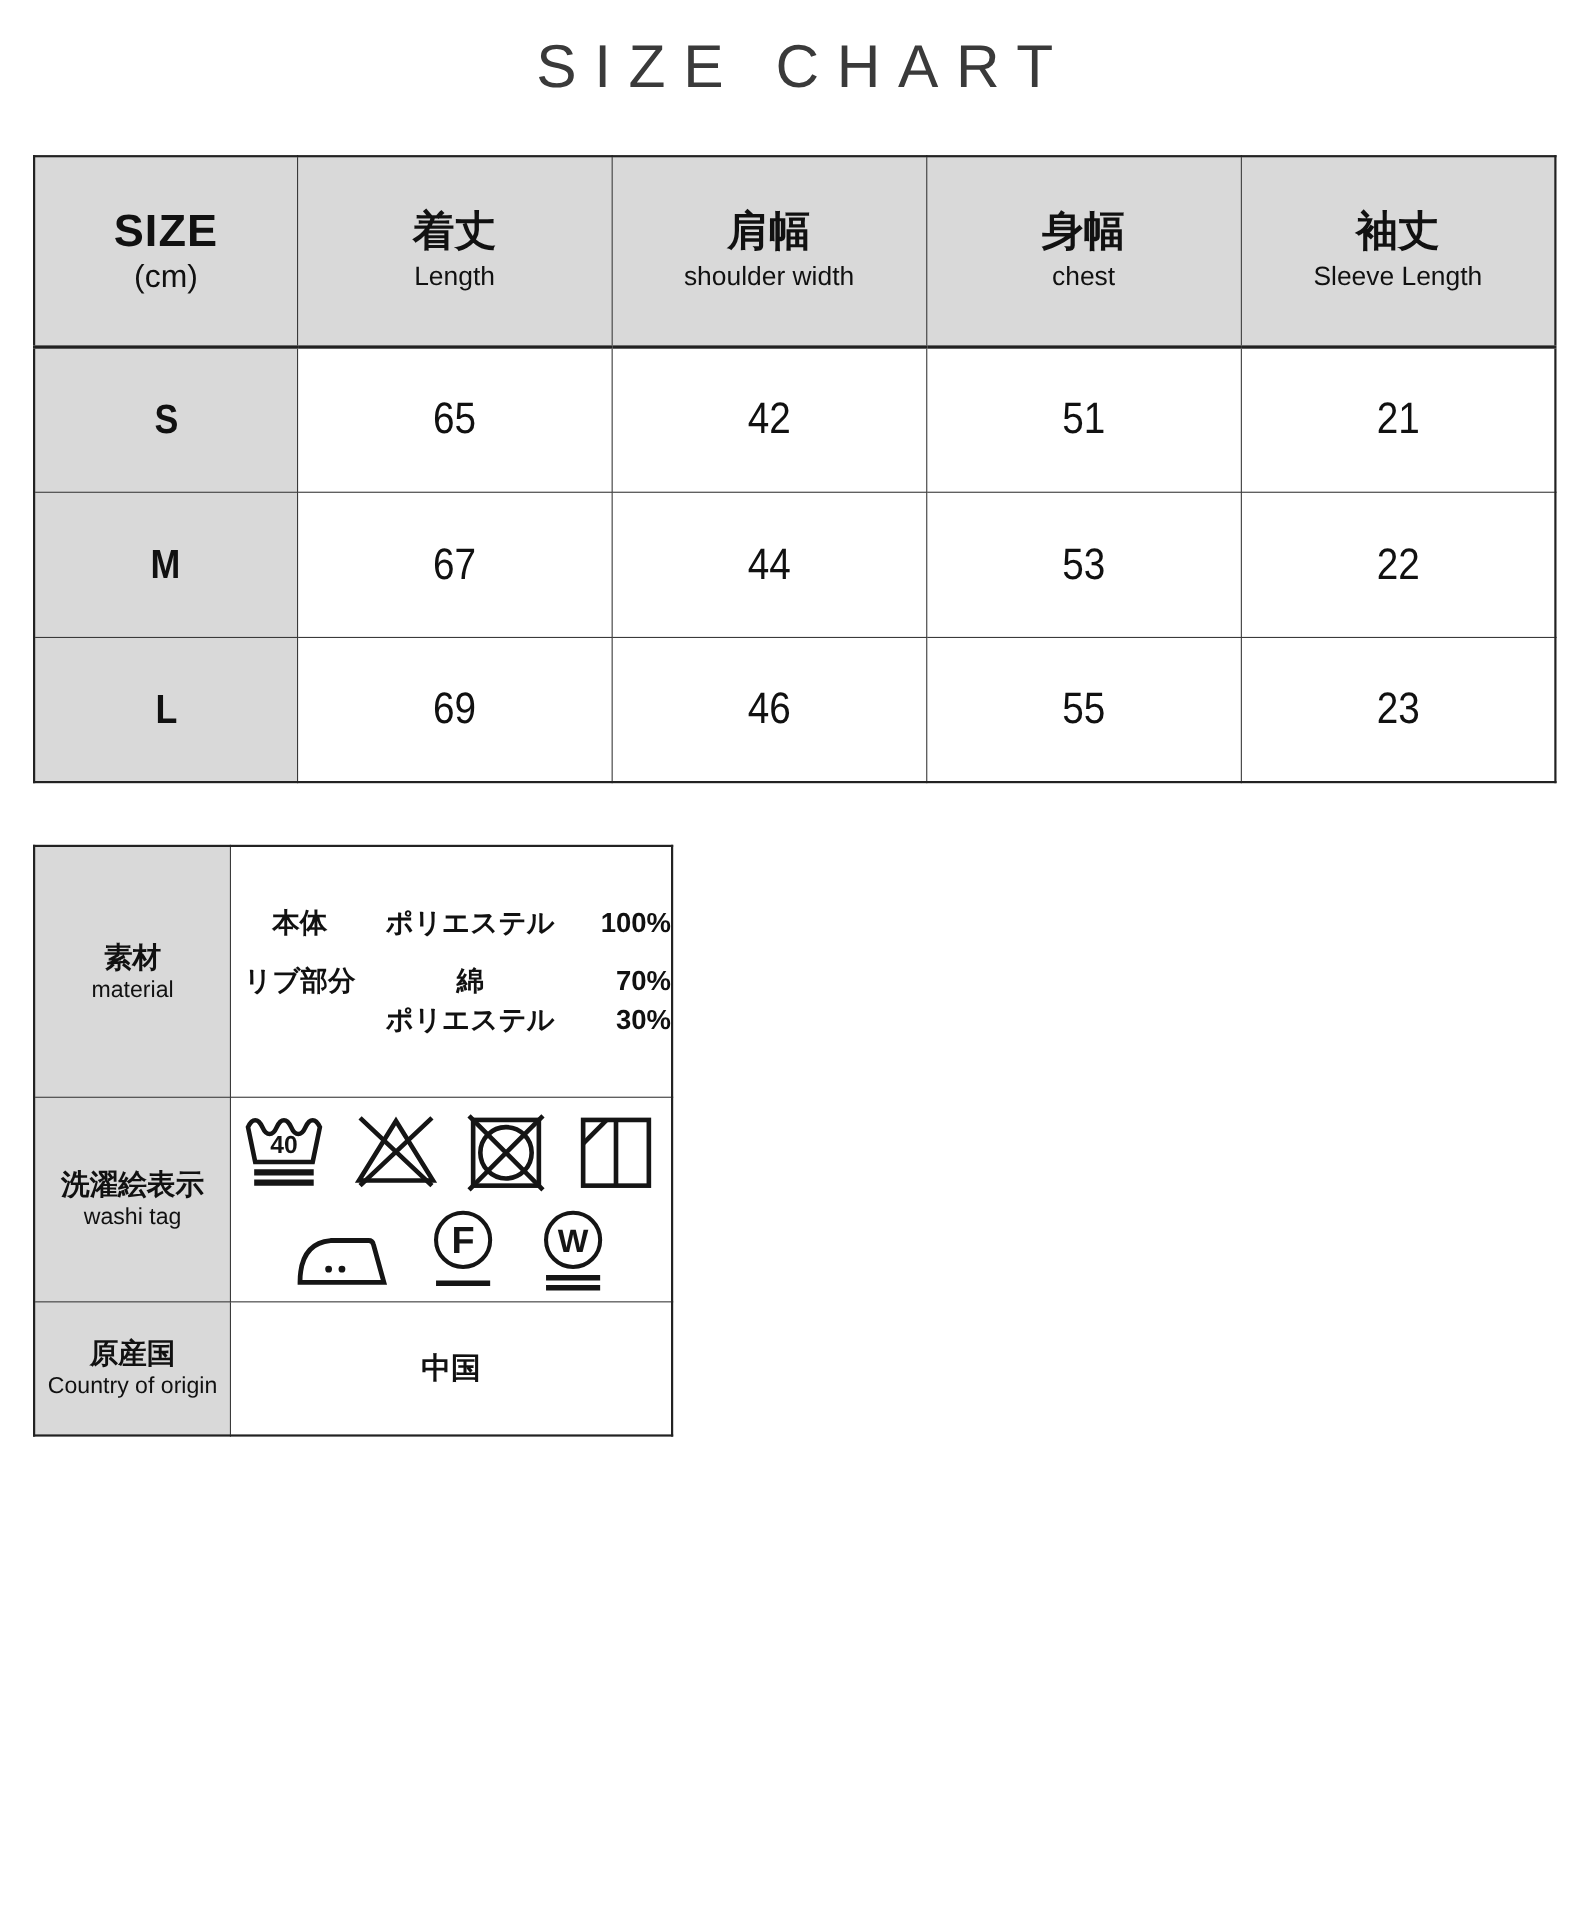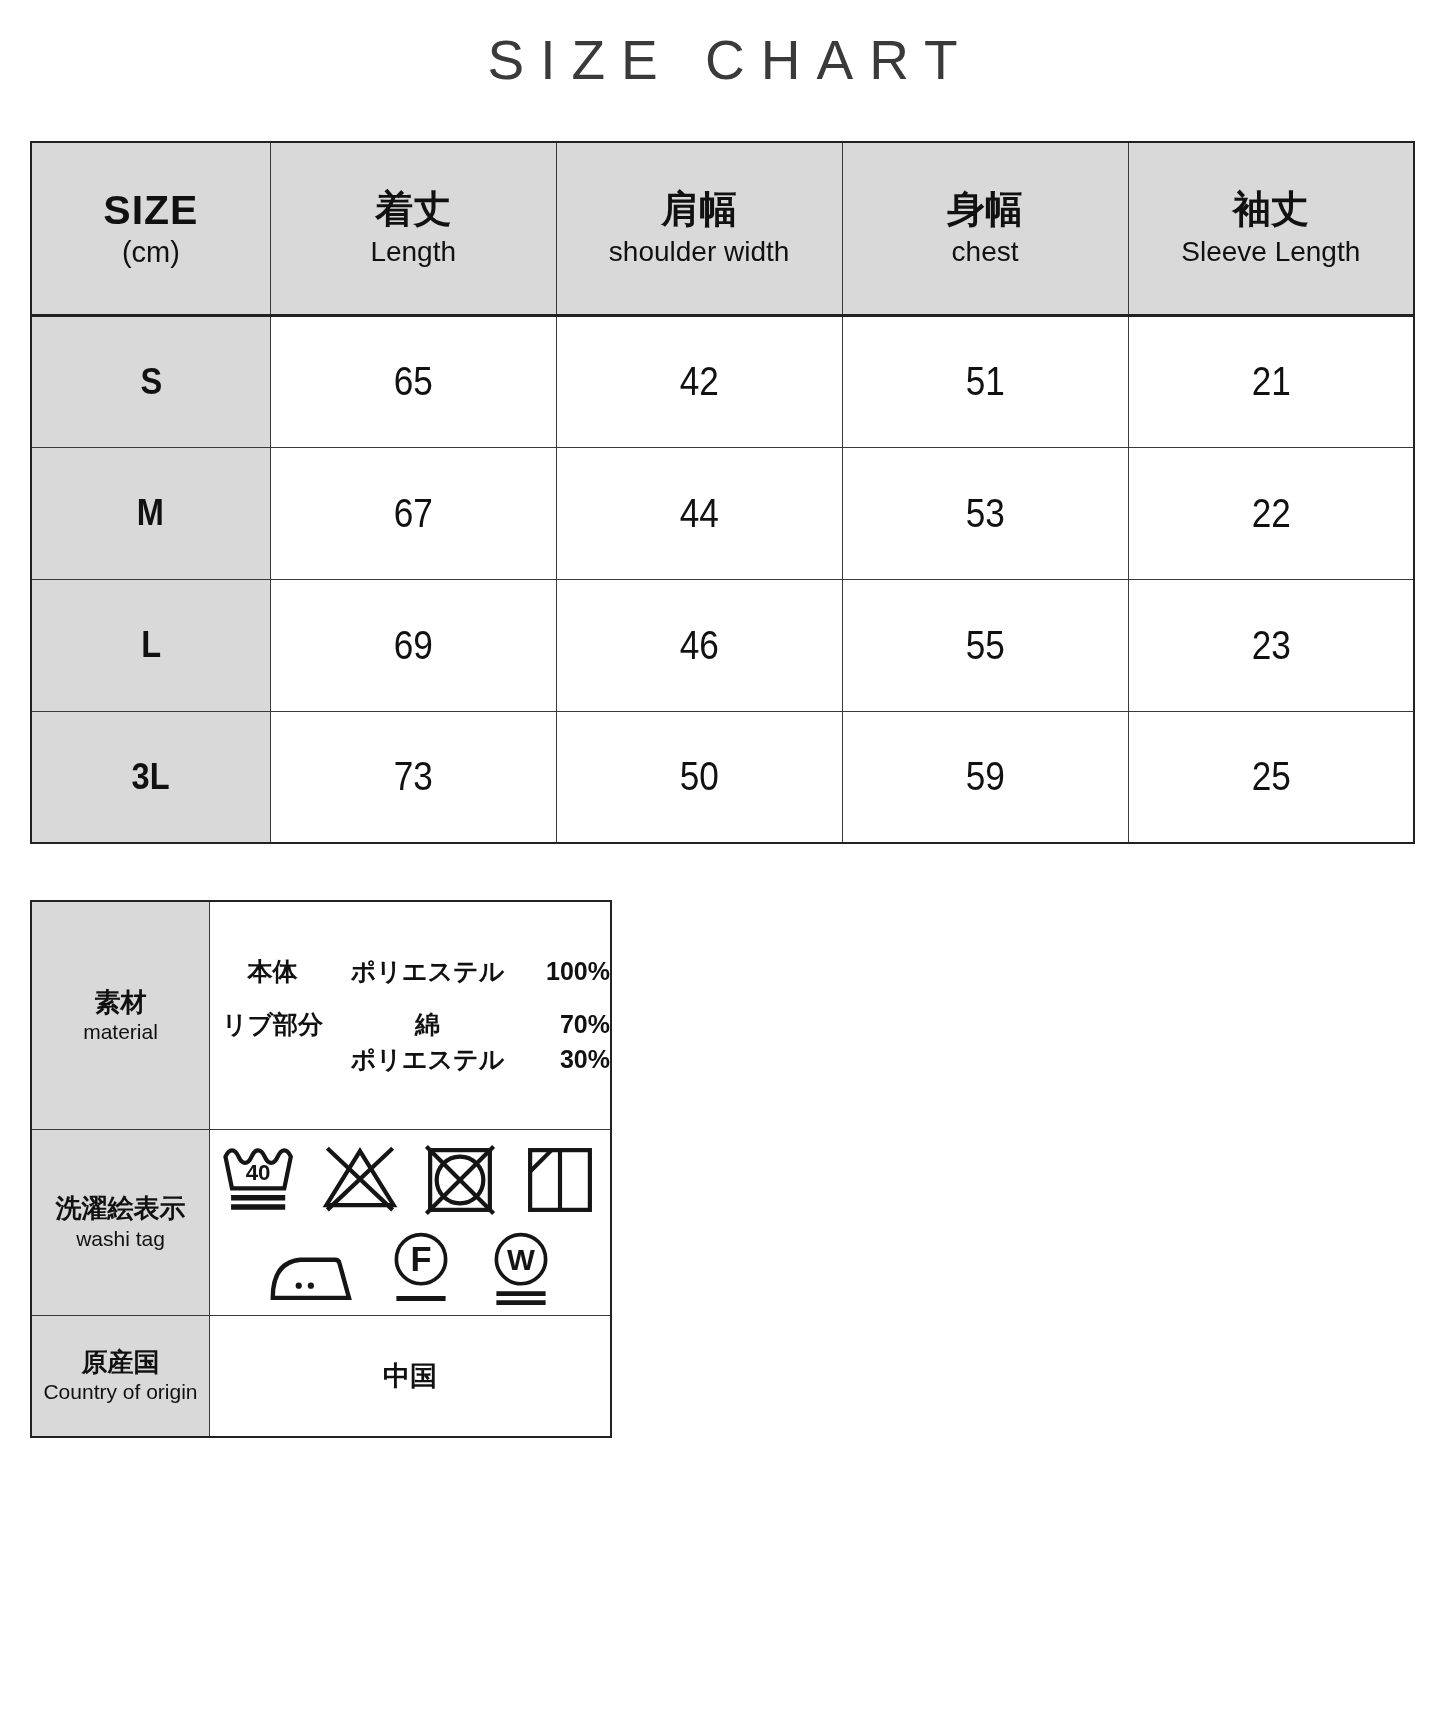--- a/index.html
+++ b/index.html
@@ -33,21 +33,21 @@
   }
   .size-table thead th{
     background:var(--header-bg);height:171px;
     border-bottom:3px solid var(--outer-border);
   }
   .size-table tbody tr{height:132px;}
   .size-table tbody th{background:var(--header-bg);}
   .h-jp{font-size:38px;font-weight:700;line-height:1.15;}
   .h-unit{font-size:29px;font-weight:400;margin-top:2px;}
   .corner .h-jp{font-size:41px;letter-spacing:1px;}
-  .h-en{font-size:28px;font-weight:400;margin-top:5px;}
+  .h-en{font-size:24px;font-weight:400;margin-top:5px;}
   .cond{display:inline-block;transform:scaleX(0.88);transform-origin:center;}
   .size-label{font-size:37px;font-weight:700;}
   .num{font-size:40px;font-weight:400;}
 
   
   .note{margin:40px 0 0;font-size:29px;font-weight:700;letter-spacing:0.5px;}
 
   
   .info-table{
     border-collapse:collapse;table-layout:fixed;width:582px;
@@ -134,27 +134,20 @@
         <td><span class="cond num">44</span></td>
         <td><span class="cond num">53</span></td>
         <td><span class="cond num">22</span></td>
       </tr>
       <tr>
         <th><span class="cond size-label">L</span></th>
         <td><span class="cond num">69</span></td>
         <td><span class="cond num">46</span></td>
         <td><span class="cond num">55</span></td>
         <td><span class="cond num">23</span></td>
-      </tr>
-      <tr>
-        <th><span class="cond size-label">3L</span></th>
-        <td><span class="cond num">73</span></td>
-        <td><span class="cond num">50</span></td>
-        <td><span class="cond num">59</span></td>
-        <td><span class="cond num">25</span></td>
       </tr>
     </tbody>
   </table>
 
 
   <table class="info-table">
     <tbody>
         <tr class="row-material">
       <th>
         <div class="l-jp">素材</div>

